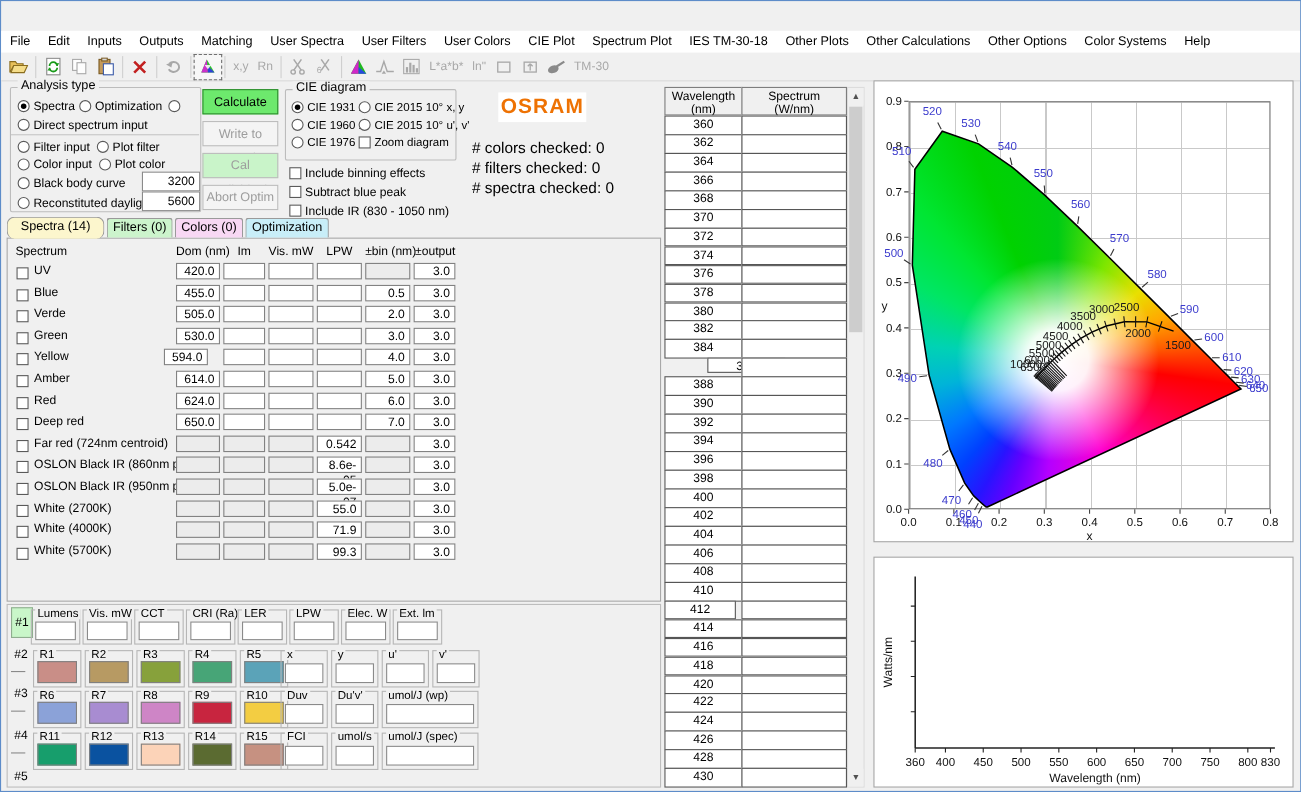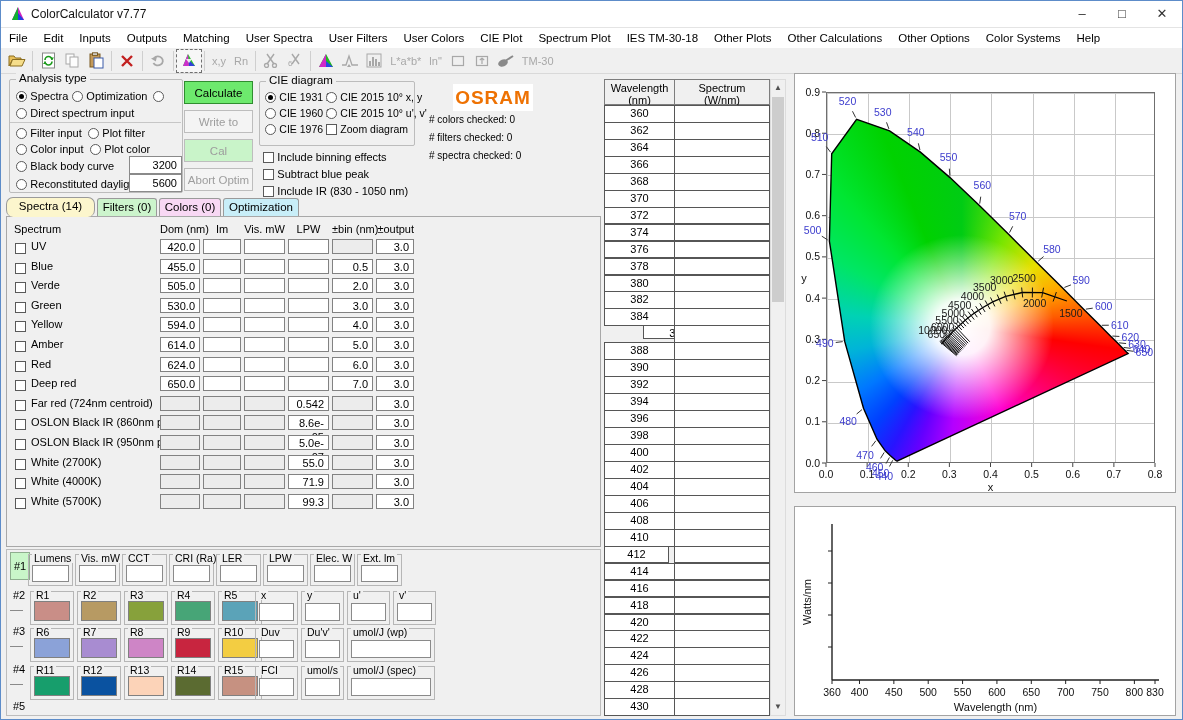--- a/index.html
+++ b/index.html
@@ -67,39 +67,28 @@
     background:
       radial-gradient(circle at 135.7px 235px,#ffffff 0px,rgba(255,255,255,.95) 28px,rgba(255,255,255,0) 92px),
       conic-gradient(from 0deg at 135.7px 235px,
         #00cc14 0deg,#7ce600 26deg,#e8e000 50deg,#ffaa00 68deg,#ff5a00 84deg,
         #ff0000 98deg,#ff0064 125deg,#ff00d2 155deg,#b400ff 185deg,#6400ff 200deg,
         #2814ff 210deg,#0040ff 222deg,#0078ff 238deg,#00b4d8 258deg,#00d2b4 276deg,
         #00e664 298deg,#00e632 318deg,#00d200 338deg,#00cc14 360deg);}
   svg text{font-family:"Liberation Sans",sans-serif;}
   .osram{position:absolute;background:#fff;display:flex;align-items:center;justify-content:center;
          font-weight:bold;font-size:19px;letter-spacing:1px;}
-  .counter{position:absolute;font-size:10px;}
+  .counter{position:absolute;font-size:14px;margin-top:12px;}
   .cklabel{font-size:11px;}
 </style>
 </head>
 <body>
 
 <div class="win">
 
-  <div class="titlebar">
-    <svg class="abs" style="left:9px;top:5px" width="16" height="16" viewBox="0 0 16 16">
-      <polygon points="2,14 8,1 14,14" fill="#d020c0"></polygon>
-      <polygon points="2,14 8,1 8,14" fill="#10b030"></polygon>
-      <polygon points="8,7 14,14 8,14" fill="#2040e0"></polygon>
-    </svg>
-    <span class="title-text">ColorCalculator v7.77</span>
-    <div class="winbtn" style="right:80px">–</div>
-    <div class="winbtn" style="right:40px">□</div>
-    <div class="winbtn" style="right:0">✕</div>
-  </div>
 
   <div class="menubar" id="menubar">
       <span class="menu-item">File</span>
       <span class="menu-item">Edit</span>
       <span class="menu-item">Inputs</span>
       <span class="menu-item">Outputs</span>
       <span class="menu-item">Matching</span>
       <span class="menu-item">User Spectra</span>
       <span class="menu-item">User Filters</span>
       <span class="menu-item">User Colors</span>
@@ -368,21 +357,21 @@
         <div class="cellbox" style="position: absolute; left: 153px; top: 1px; width: 40px;">530.0</div>
         <div class="cellbox" style="position: absolute; left: 196px; top: 1px; width: 38px;"></div>
         <div class="cellbox" style="position: absolute; left: 237px; top: 1px; width: 41px;"></div>
         <div class="cellbox" style="position: absolute; left: 281px; top: 1px; width: 41px;"></div>
         <div class="cellbox" style="position: absolute; left: 325px; top: 1px; width: 41px;">3.0</div>
         <div class="cellbox" style="position: absolute; left: 369px; top: 1px; width: 38px;">3.0</div>
       </div>
       <div style="position: absolute; left: 0px; top: 99.4px; width: 593px; height: 19px;">
         <div style="position: absolute; left: 8px; top: 3px;"><span class="chk"></span></div>
         <div style="position: absolute; left: 24px; top: 2px; font-size: 11px; white-space: nowrap;">Yellow</div>
-        <div class="cellbox" style="position: absolute; left: 153px; top: 1px; width: 40px;">594.0</div>
+        <div class="cellbox" style="position: absolute; left: 142px; top: 1px; width: 40px;">594.0</div>
         <div class="cellbox" style="position: absolute; left: 196px; top: 1px; width: 38px;"></div>
         <div class="cellbox" style="position: absolute; left: 237px; top: 1px; width: 41px;"></div>
         <div class="cellbox" style="position: absolute; left: 281px; top: 1px; width: 41px;"></div>
         <div class="cellbox" style="position: absolute; left: 325px; top: 1px; width: 41px;">4.0</div>
         <div class="cellbox" style="position: absolute; left: 369px; top: 1px; width: 38px;">3.0</div>
       </div>
       <div style="position: absolute; left: 0px; top: 119px; width: 593px; height: 19px;">
         <div style="position: absolute; left: 8px; top: 3px;"><span class="chk"></span></div>
         <div style="position: absolute; left: 24px; top: 2px; font-size: 11px; white-space: nowrap;">Amber</div>
         <div class="cellbox" style="position: absolute; left: 153px; top: 1px; width: 40px;">614.0</div>

